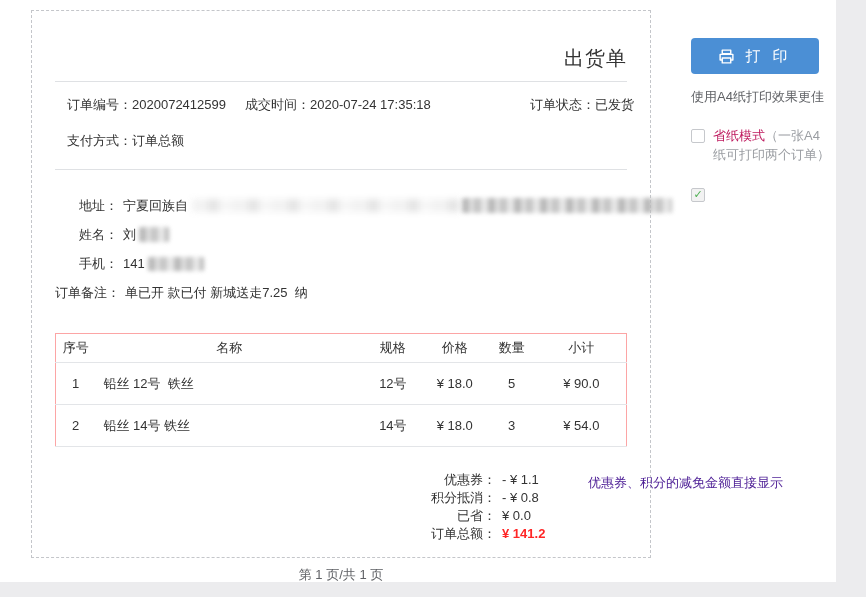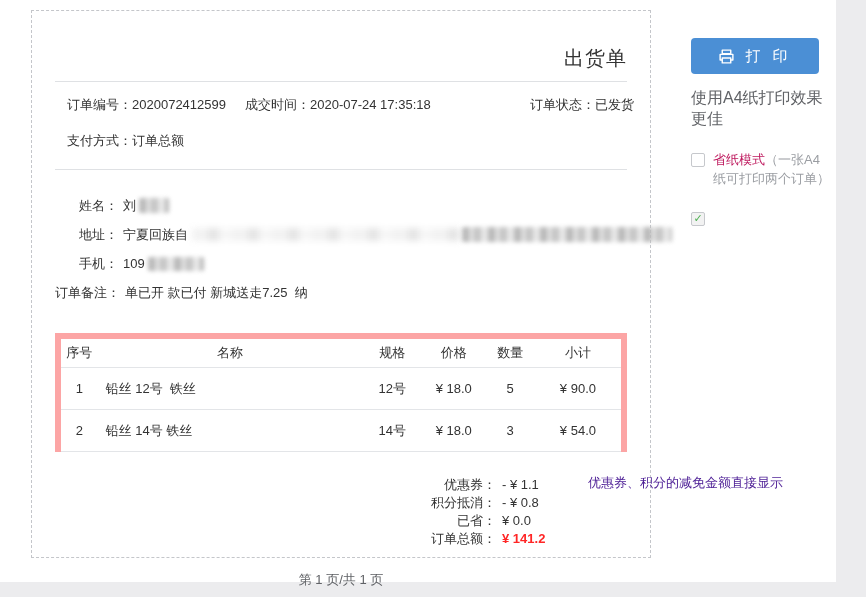--- a/index.html
+++ b/index.html
@@ -44,21 +44,21 @@
     filter:blur(2px);opacity:.8;
   }
   .blur-faint{
     display:inline-block;vertical-align:-2px;
     background:repeating-linear-gradient(90deg,#f1f1f1 0 16px,#e2e2e2 16px 27px,#f6f6f6 27px 40px);
     filter:blur(3px);opacity:.9;
   }
   
   table.items{
     width:100%;margin-top:26px;border-collapse:collapse;
-    border:6px solid #fca5a5;font-size:13px;color:#333;
+    border:1px solid #fca5a5;font-size:13px;color:#333;
   }
   table.items th{
     font-weight:400;height:28px;border-bottom:1px solid #e3e5e8;
     text-align:center;padding:0;
   }
   table.items td{
     height:41px;border-bottom:1px solid #e3e5e8;text-align:center;
     padding:0;white-space:pre;
   }
   table.items .col-name{text-align:left;padding-left:8px;margin-left:12px;}
@@ -74,21 +74,21 @@
   .paper-footer{margin-top:23px;text-align:center;color:#606266;}
   
   .sidebar{position:absolute;left:659px;top:38px;width:140px;margin-left:32px;}
   .print-btn{
     display:flex;align-items:center;justify-content:center;gap:10px;
     width:128px;height:36px;border:none;border-radius:4px;
     background:#4b8fd5;color:#fff;font-size:15px;letter-spacing:4px;
     cursor:pointer;font-family:inherit;
   }
   .print-btn svg{flex:0 0 auto;}
-  .sidebar-tip{margin-top:14px;color:#606266;font-size:16px;}
+  .sidebar-tip{margin-top:14px;color:#606266;font-size:13px;}
   .opt{display:flex;margin-top:21px;cursor:pointer;}
   .cb{
     flex:0 0 12px;width:12px;height:12px;margin-top:2px;
     border:1px solid #c6c8cc;border-radius:2px;background:#fff;
     display:flex;align-items:center;justify-content:center;
   }
   .cb.checked{background:#f2f2f2;border-color:#c6c8cc;}
   .cb .check{color:#4caf50;font-size:11px;font-weight:700;line-height:1;font-style:normal;}
   .opt-label{margin-left:8px;width:120px;line-height:1.45;}
   .opt-name{color:#be185d;}
@@ -116,30 +116,30 @@
         <span class="oi-item c3"><span>订单状态：</span><span>已发货</span></span>
       </div>
       <div class="row">
         <span class="oi-item"><span>支付方式：</span><span>订单总额</span></span>
       </div>
     </div>
     <div class="divider"></div>
 
     <div class="customer">
       <div class="cust-row">
+        <span class="cust-label">地址：</span>
+        <span class="cust-value"><span>宁夏回族自</span><span class="blur-faint" style="width:268px;height:13px;margin-left:4px;"></span><span class="blur-redact" style="width:210px;height:15px;margin-left:2px;"></span></span>
+      </div>
+      <div class="cust-row">
         <span class="cust-label">姓名：</span>
         <span class="cust-value"><span>刘</span><span class="blur-redact" style="width:30px;height:15px;margin-left:3px;"></span></span>
       </div>
       <div class="cust-row">
-        <span class="cust-label">地址：</span>
-        <span class="cust-value"><span>宁夏回族自</span><span class="blur-faint" style="width:268px;height:13px;margin-left:4px;"></span><span class="blur-redact" style="width:210px;height:15px;margin-left:2px;"></span></span>
-      </div>
-      <div class="cust-row">
         <span class="cust-label">手机：</span>
-        <span class="cust-value"><span>109</span><span class="blur-redact" style="width:56px;height:14px;margin-left:3px;"></span></span>
+        <span class="cust-value"><span>141</span><span class="blur-redact" style="width:56px;height:14px;margin-left:3px;"></span></span>
       </div>
       <div class="cust-row">
         <span class="cust-label">订单备注：</span>
         <span class="cust-value">单已开 款已付 新城送走7.25  纳</span>
       </div>
     </div>
 
     <table class="items">
       <colgroup>
         <col style="width:40px">

